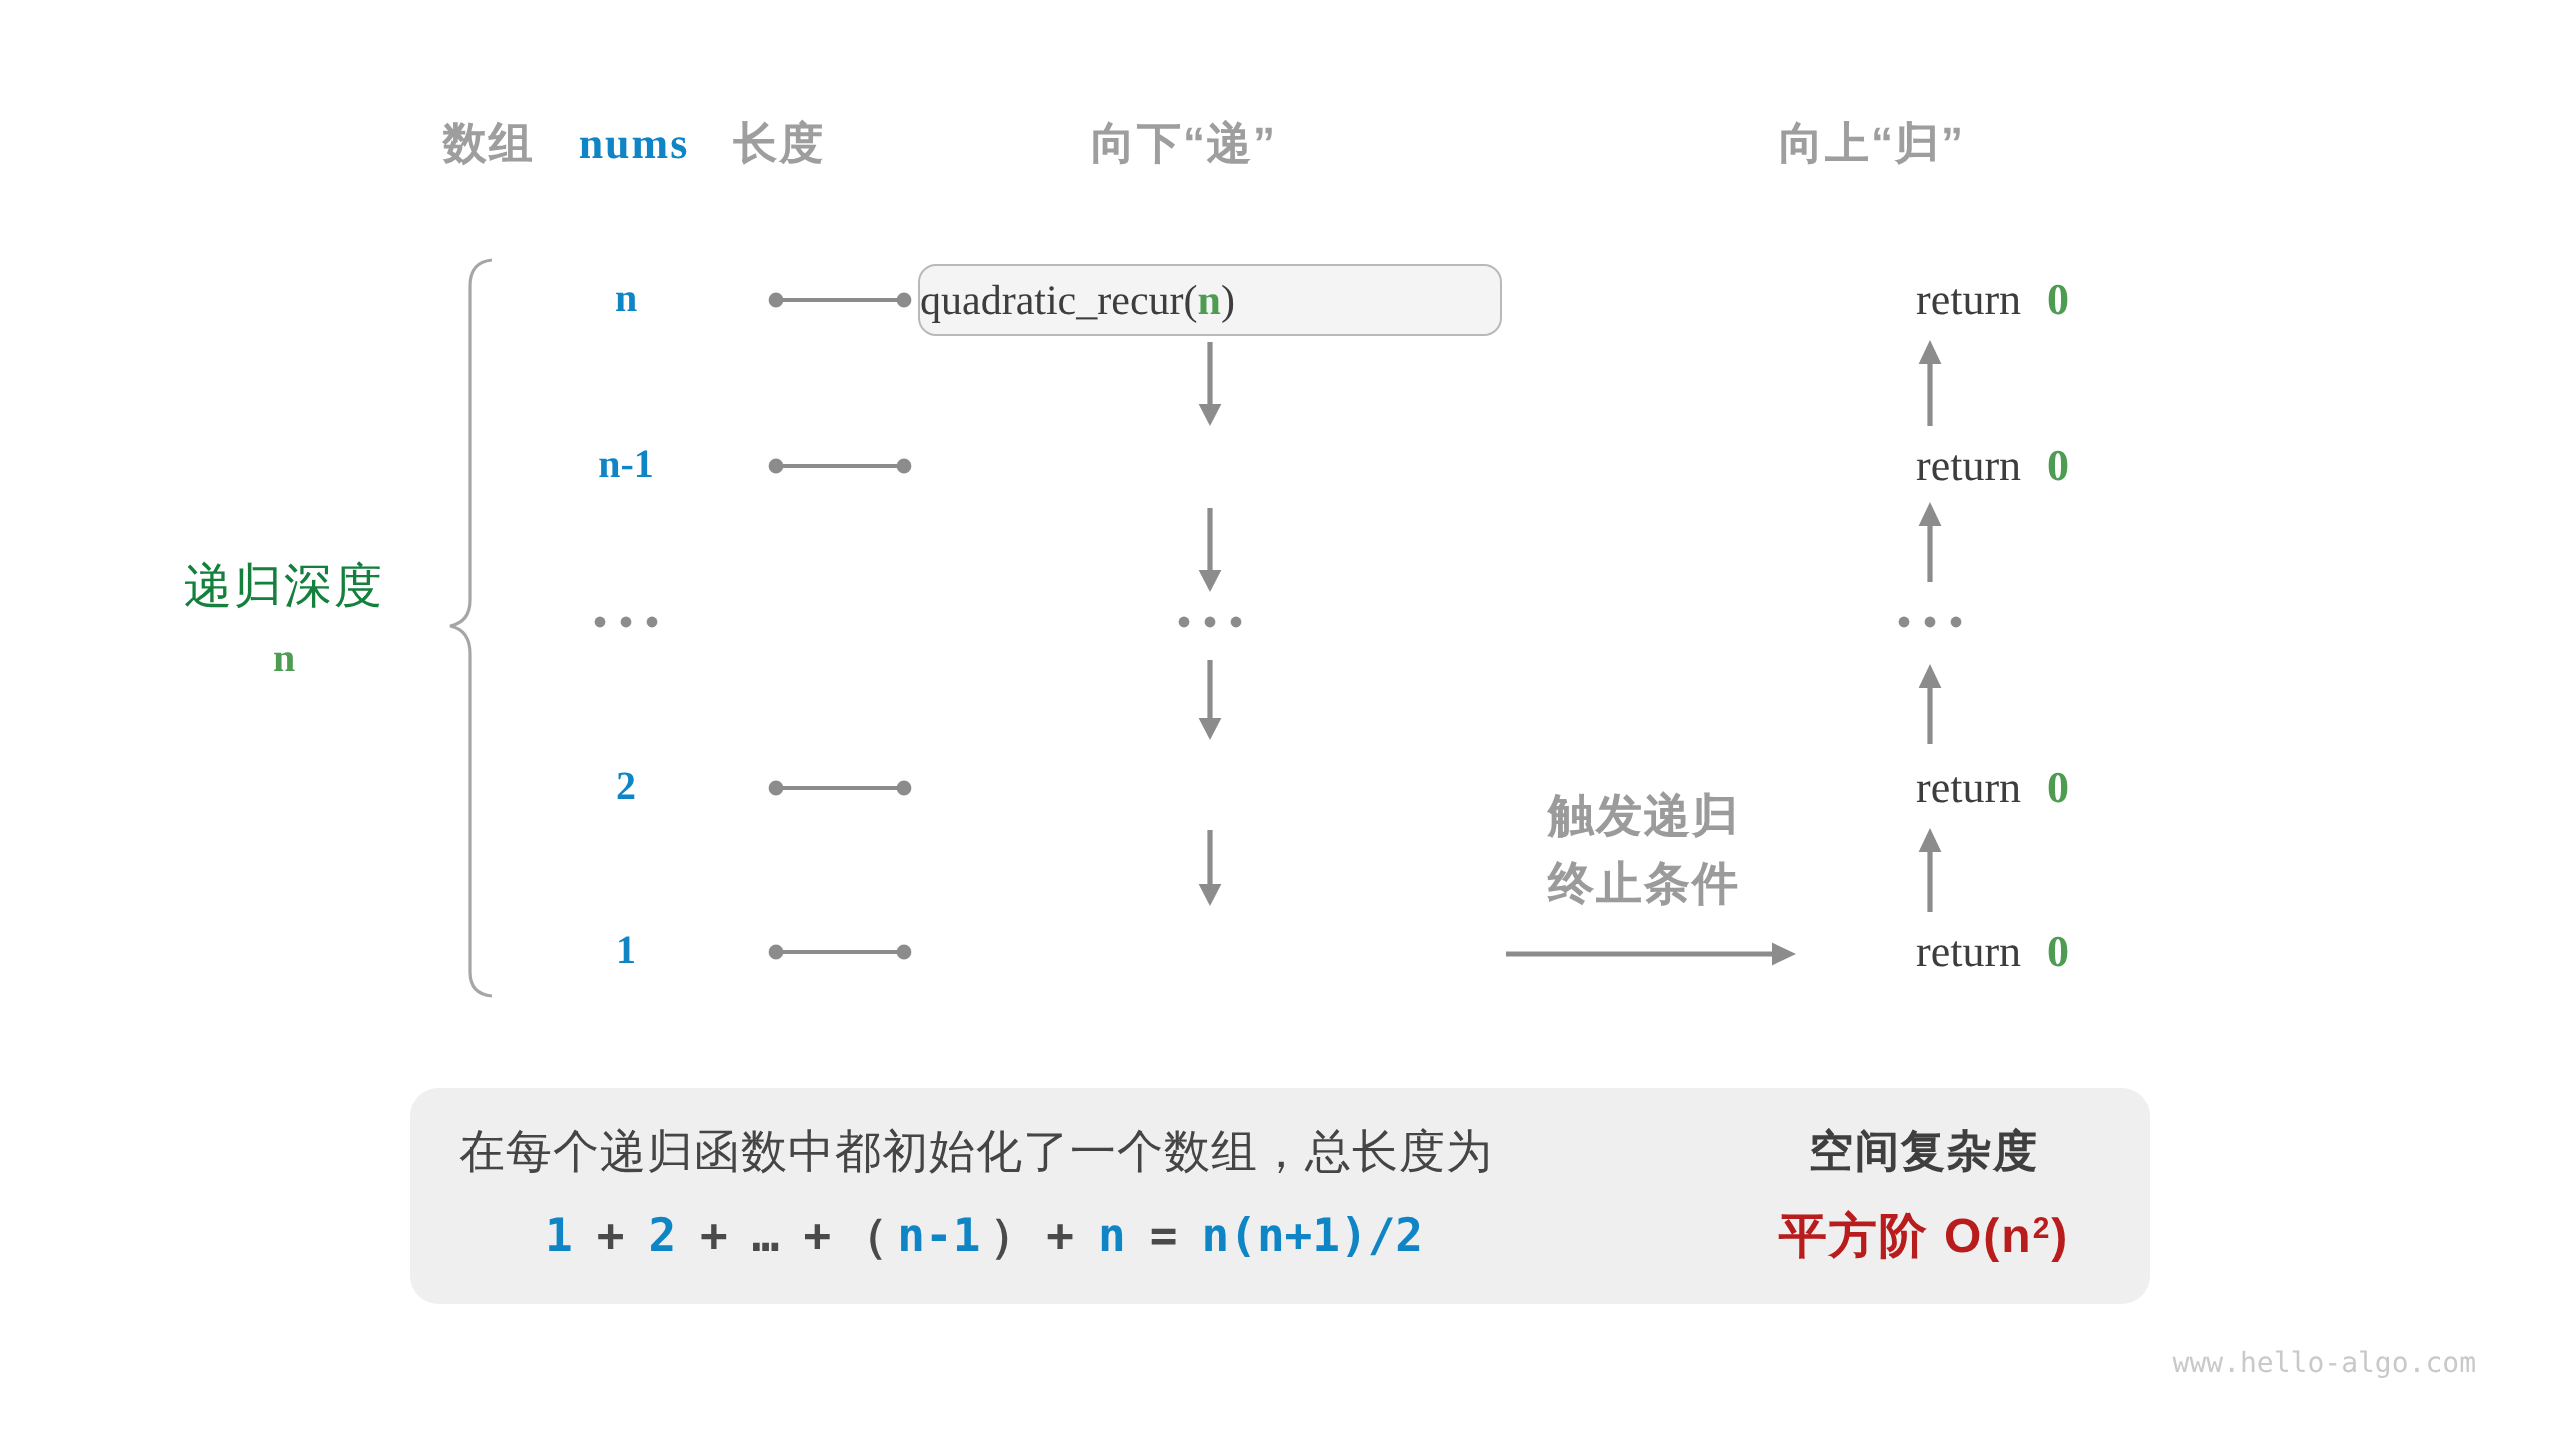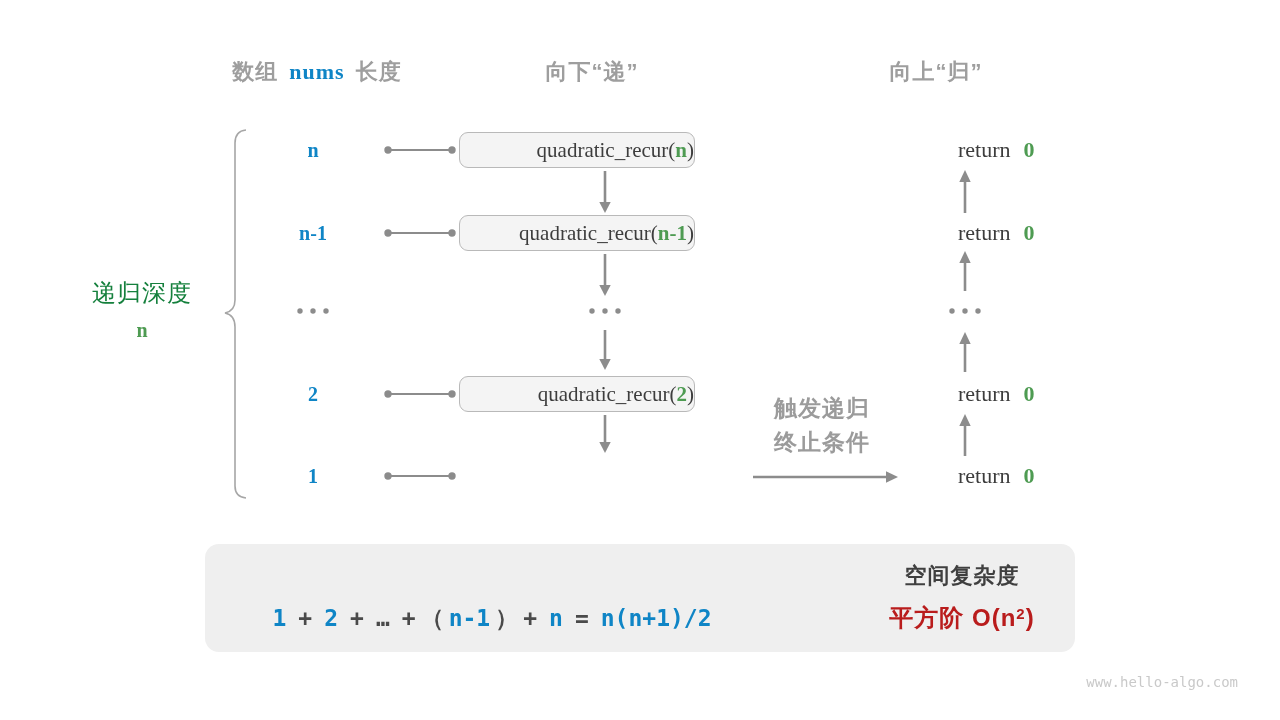--- a/index.html
+++ b/index.html
@@ -6,36 +6,36 @@
   #stage{
     position:relative;width:1280px;height:720px;background:#ffffff;
     font-family:"Liberation Sans",sans-serif;overflow:hidden;
   }
   .abs{position:absolute;}
   .ctr{transform:translate(-50%,-50%);white-space:nowrap;}
   .vctr{transform:translateY(-50%);white-space:nowrap;}
   svg.layer{position:absolute;left:0;top:0;pointer-events:none;}
 
   .hdr{font-size:22px;font-weight:bold;color:#9e9e9e;letter-spacing:1px;}
-  .hdr-depth{display:inline-flex;gap:11px;align-items:baseline;}
+  .hdr-depth{display:inline-flex;gap:22px;align-items:baseline;}
   .code{font-family:Liberation Serif, serif;}
   .blue{color:#0f85c6;}
   .green{color:#4e9b52;}
   .dark{color:#474747;}
   .orange{color:#b91c1c;}
 
   .brace-label{font-size:24px;font-weight:500;color:#15803d;letter-spacing:1px;}
   .brace-value{font-size:20px;font-weight:bold;}
 
   .depth-label{font-size:20px;font-weight:bold;color:#0f85c6;}
 
   .call-box{
-    left:459px;width:236px;height:36px;background:#f4f4f4;
+    left:459px;width:292px;height:36px;background:#f4f4f4;
     border:1.5px solid #b9b9b9;border-radius:9px;box-sizing:border-box;
-    display:flex;align-items:center;justify-content:flex-end;
+    display:flex;align-items:center;justify-content:flex-start;
   }
   .call-text{font-size:21px;color:#3d3d3d;}
   .call-text .green{font-weight:600;}
 
   .ret{left:958px;font-size:22px;color:#3d3d3d;display:inline-flex;gap:13px;}
   .ret .green{font-weight:600;}
 
   .trigger{font-size:23px;font-weight:bold;color:#9b9b9b;letter-spacing:1px;}
 
   .summary-box{
@@ -162,26 +162,20 @@
   <div class="abs ctr brace-value code green" style="left:142px;top:330px;">n</div>
 
   <div class="abs ctr depth-label code" style="left:313px;top:150px;">n</div>
   <div class="abs ctr depth-label code" style="left:313px;top:233px;">n-1</div>
   <div class="abs ctr depth-label code" style="left:313px;top:394px;">2</div>
   <div class="abs ctr depth-label code" style="left:313px;top:476px;">1</div>
 
   <div class="abs call-box" style="top:132px;">
     <span class="call-text code"><span>quadratic_recur(</span><span class="green">n</span><span>)</span></span>
   </div>
-  <div class="abs call-box" style="top:215px;">
-    <span class="call-text code"><span>quadratic_recur(</span><span class="green">n-1</span><span>)</span></span>
-  </div>
-  <div class="abs call-box" style="top:376px;">
-    <span class="call-text code"><span>quadratic_recur(</span><span class="green">2</span><span>)</span></span>
-  </div>
 
   <div class="abs vctr ret code" style="top:150px;">
     <span>return</span>
       <span class="green">0</span>
   </div>
   <div class="abs vctr ret code" style="top:233px;">
     <span>return</span>
       <span class="green">0</span>
   </div>
   <div class="abs vctr ret code" style="top:394px;">
@@ -190,20 +184,21 @@
   </div>
   <div class="abs vctr ret code" style="top:476px;">
     <span>return</span>
       <span class="green">0</span>
   </div>
 
   <div class="abs ctr trigger" style="left:822px;top:408px;">触发递归</div>
   <div class="abs ctr trigger" style="left:822px;top:442px;">终止条件</div>
 
   <div class="abs summary-box"></div>
+  <div class="abs ctr sum-line1" style="left:488px;top:576px;">在每个递归函数中都初始化了一个数组，总长度为</div>
   <div class="abs ctr formula" style="left:492px;top:618px;">
       <span class="tok blue">1</span>
       <span class="tok dark">+</span>
       <span class="tok blue">2</span>
       <span class="tok dark">+</span>
       <span class="tok dark">…</span>
       <span class="tok dark">+</span>
       <span class="tok dark tight">（</span>
       <span class="tok blue">n-1</span>
       <span class="tok dark tight">）</span>

